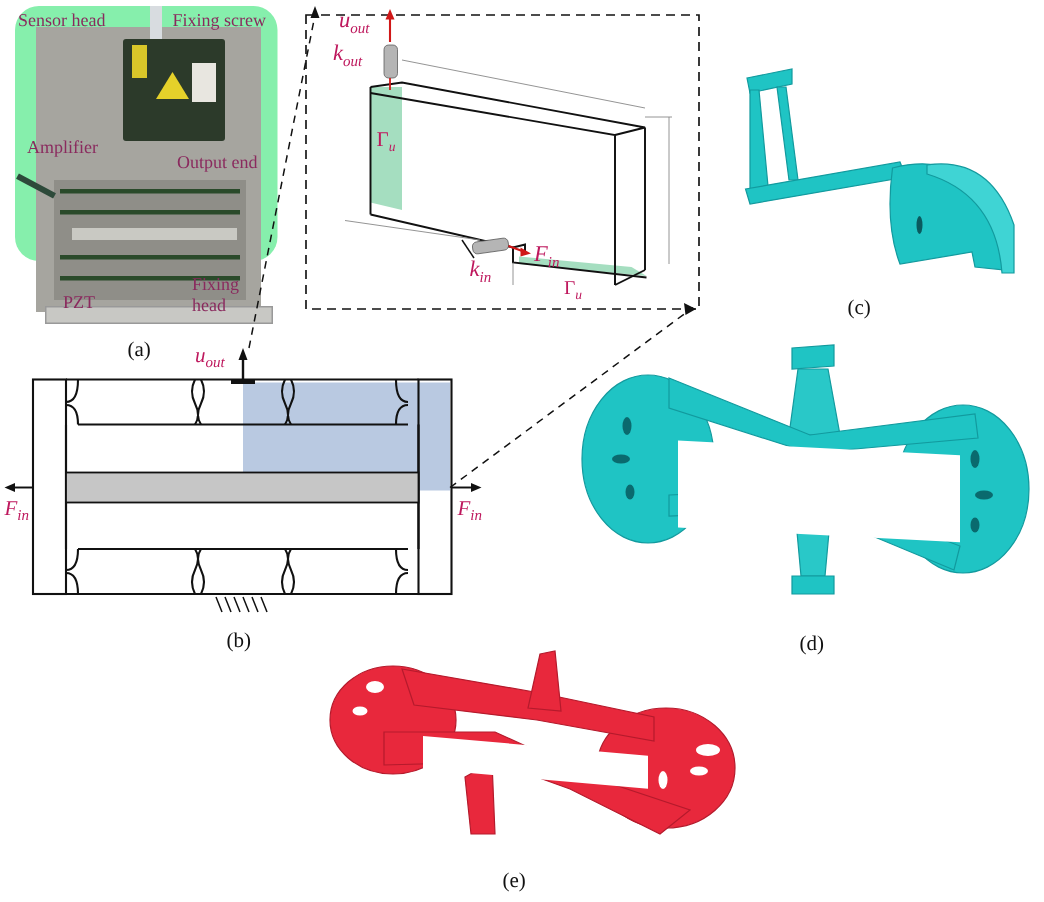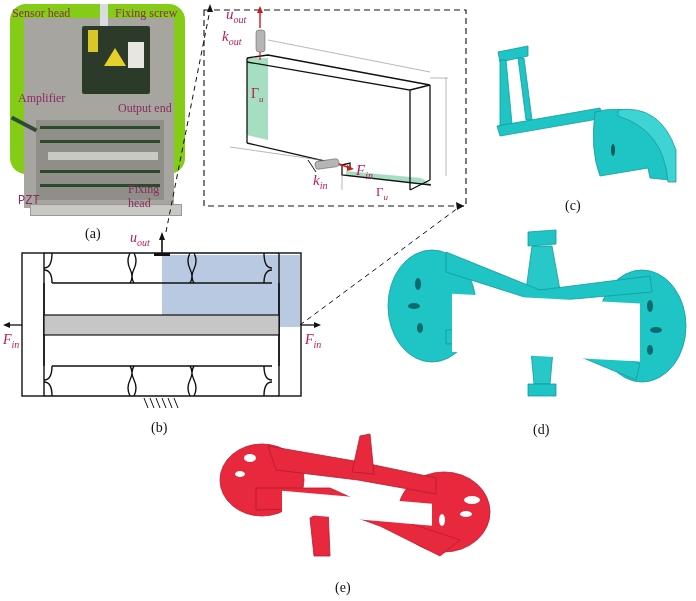--- a/index.html
+++ b/index.html
@@ -6,21 +6,21 @@
   body{width:696px;height:601px;position:relative;overflow:hidden;font-family:"DejaVu Serif",serif;}
   .abs{position:absolute;}
   .cap{position:absolute;font-family:"Liberation Serif",serif;font-size:14px;color:#111;}
   .lbl{font-family:"Liberation Serif",serif;font-style:italic;color:#be185d;}
   .photo-lbl{position:absolute;font-family:"Liberation Serif",serif;font-size:12px;color:#8a2a5e;white-space:nowrap;}
   svg{position:absolute;overflow:visible;}
 </style>
 </head>
 <body>
 
-<div class="abs" style="left:10px;top:4px;width:175px;height:170px;background:#84cc16;border-radius:16px;">
+<div class="abs" style="left:10px;top:4px;width:175px;height:170px;background:#86efac;border-radius:16px;">
   <div class="abs" style="left:14px;top:14px;width:150px;height:190px;background:#a6a59f;"></div>
   <div class="abs" style="left:72px;top:22px;width:68px;height:68px;background:#2c3a2a;border-radius:2px;">
     <div class="abs" style="left:6px;top:4px;width:10px;height:22px;background:#d9c629;"></div>
     <div class="abs" style="left:22px;top:22px;width:0;height:0;border-left:11px solid transparent;border-right:11px solid transparent;border-bottom:18px solid #e5d12a;"></div>
     <div class="abs" style="left:46px;top:16px;width:16px;height:26px;background:#e8e6e0;"></div>
   </div>
   <div class="abs" style="left:90px;top:0;width:8px;height:22px;background:#d8dce0;"></div>
 
   <div class="abs" style="left:26px;top:116px;width:128px;height:80px;background:#8f8e88;">
     <div class="abs" style="left:4px;top:6px;width:120px;height:3px;background:#2a4a2a;"></div>
@@ -29,21 +29,21 @@
     <div class="abs" style="left:4px;top:50px;width:120px;height:3px;background:#2a4a2a;"></div>
     <div class="abs" style="left:4px;top:64px;width:120px;height:3px;background:#2a4a2a;"></div>
   </div>
   <div class="abs" style="left:20px;top:200px;width:150px;height:10px;background:#c8c8c4;border:1px solid #999;"></div>
   <div class="abs" style="left:0;top:118px;width:28px;height:4px;background:#2d4a3a;transform:rotate(28deg);"></div>
 
   <div class="photo-lbl" style="left:2px;top:2px;">Sensor head</div>
   <div class="photo-lbl" style="left:105px;top:2px;">Fixing screw</div>
   <div class="photo-lbl" style="left:8px;top:87px;">Amplifier</div>
   <div class="photo-lbl" style="left:108px;top:97px;">Output end</div>
-  <div class="photo-lbl" style="left:8px;top:190px;font-family:Liberation Mono, monospace;">PZT</div>
+  <div class="photo-lbl" style="left:32px;top:190px;">PZT</div>
   <div class="photo-lbl" style="left:118px;top:178px;text-align:center;">Fixing</div>
   <div class="photo-lbl" style="left:118px;top:192px;">head</div>
 </div>
 <div class="cap" style="left:85px;top:226px;">(a)</div>
 
 <svg width="696" height="601" style="left:0;top:0;">
 
   <rect x="162" y="255" width="138" height="72" fill="#7f9cc8" opacity="0.55"></rect>
 
   <g fill="none" stroke="#111" stroke-width="1.4">

